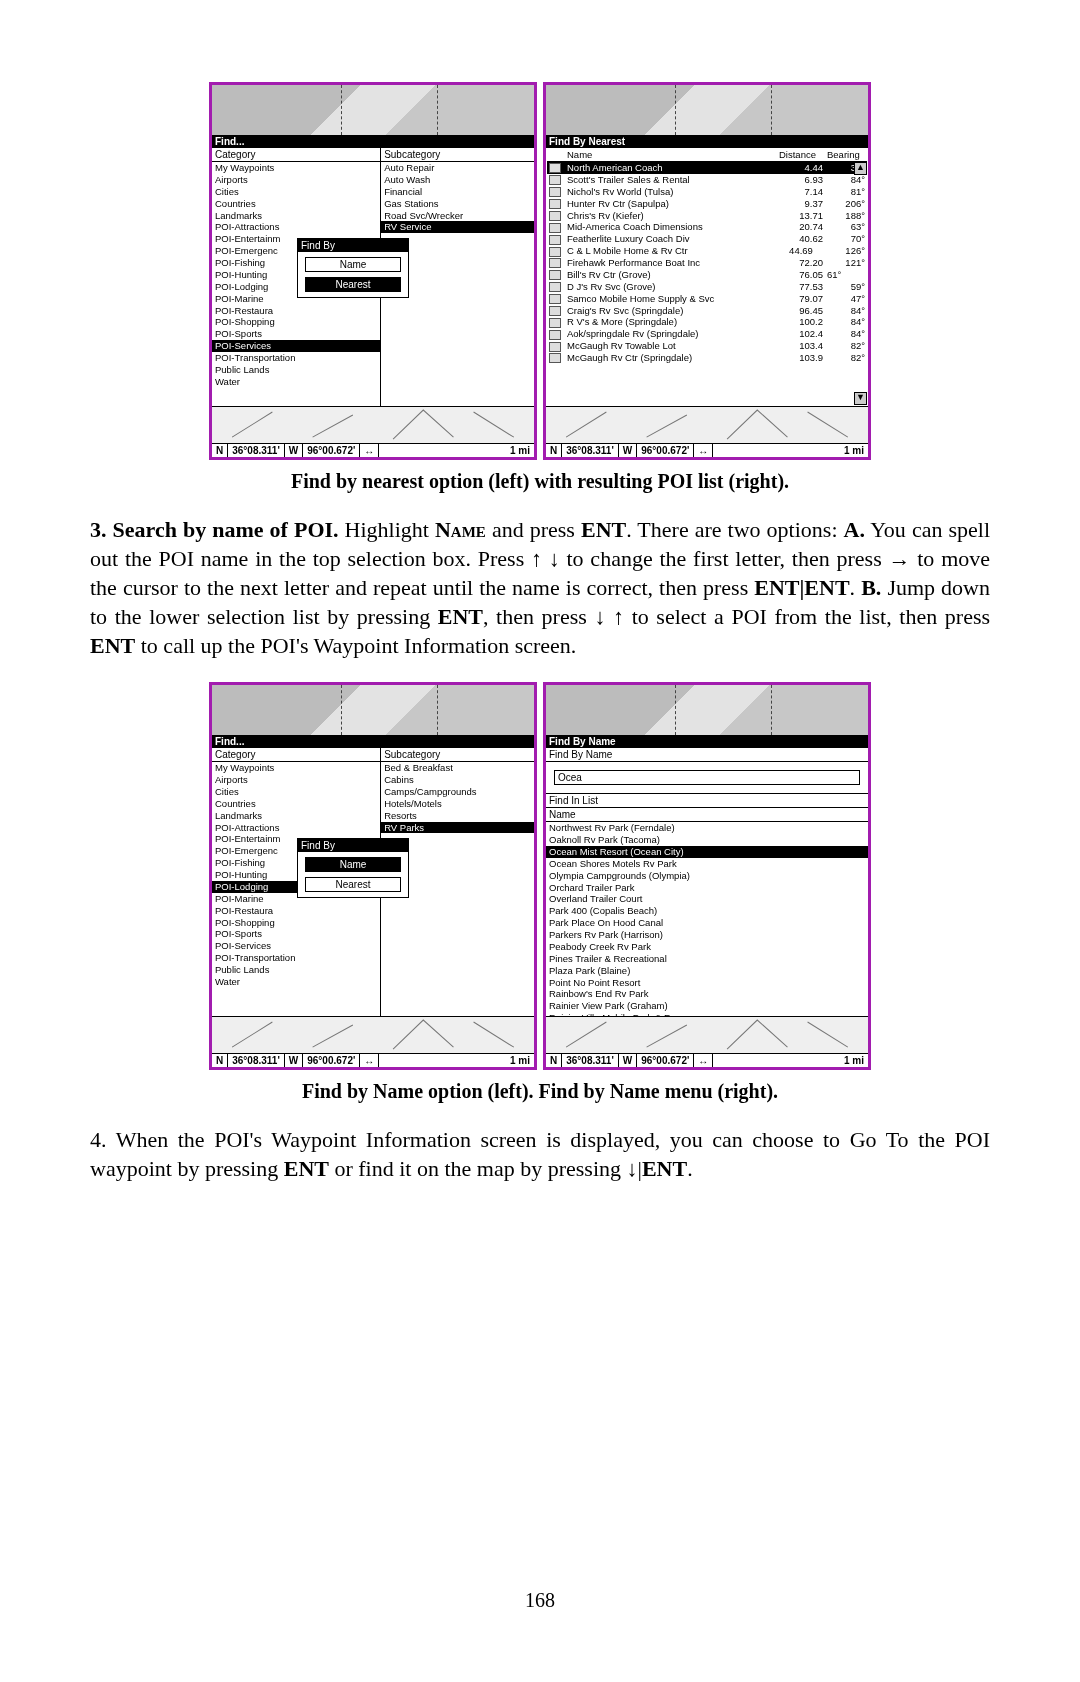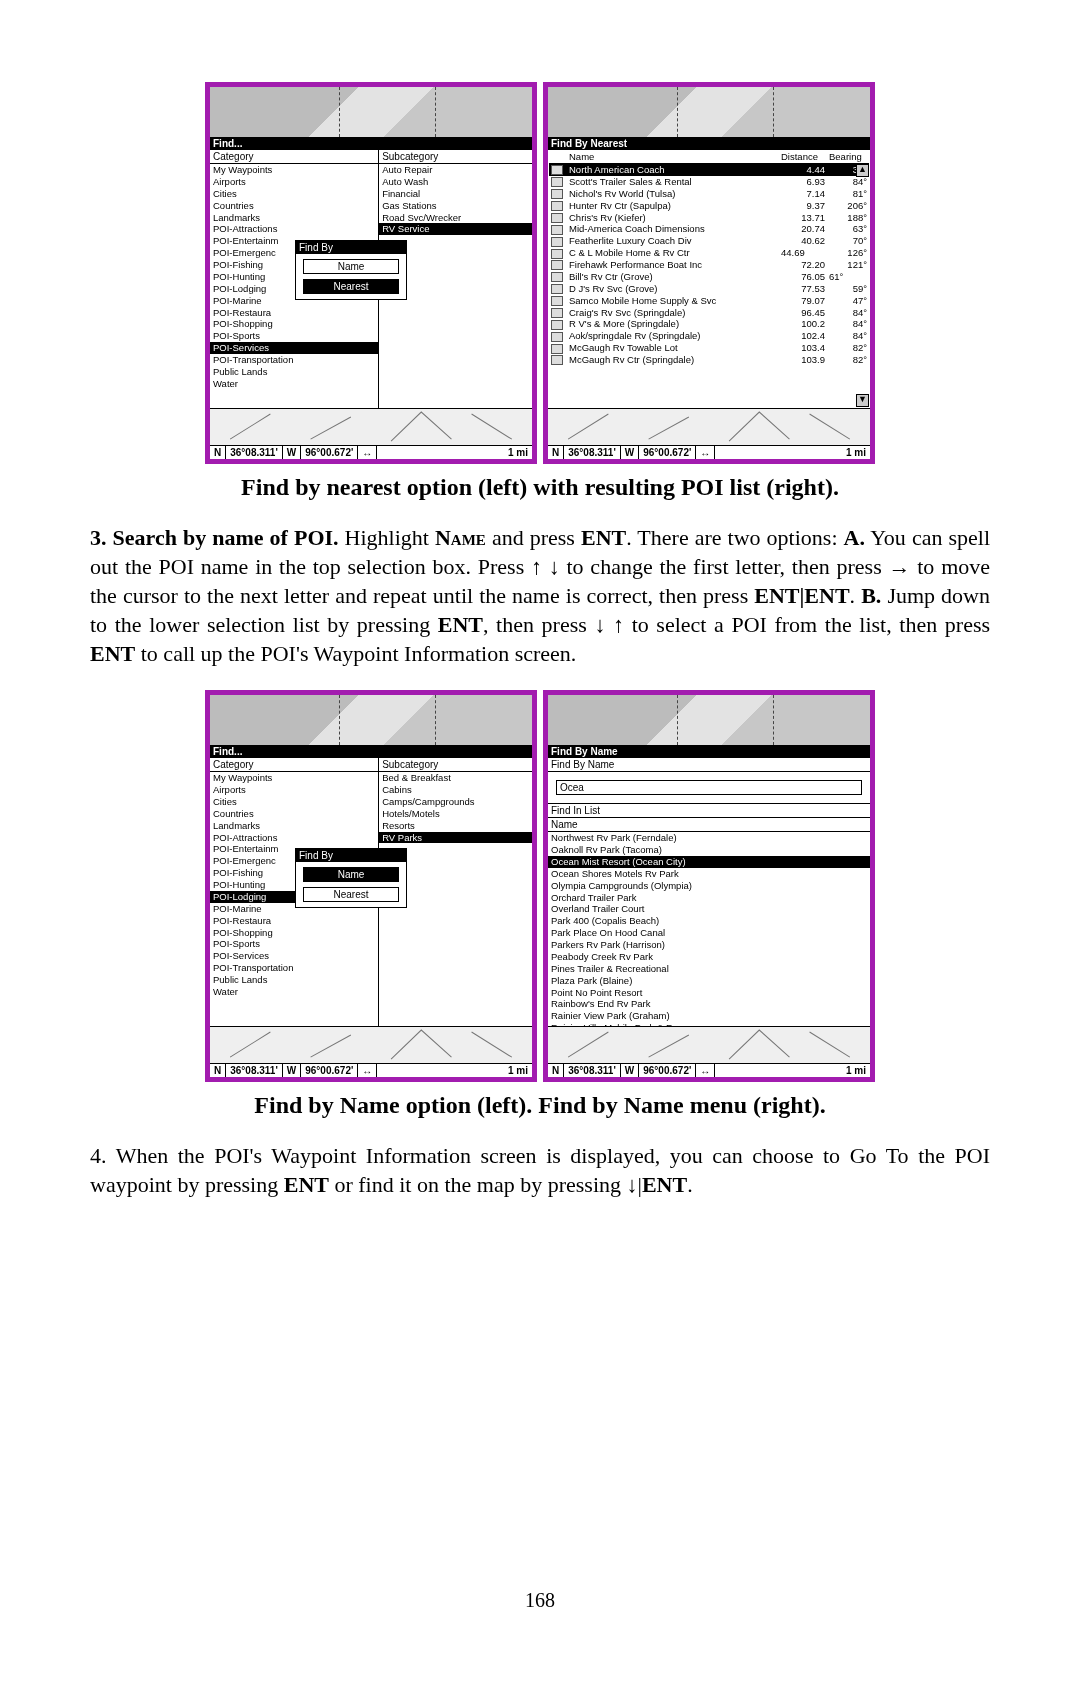--- a/index.html
+++ b/index.html
@@ -1,18 +1,18 @@
 <!DOCTYPE html>
 <html><head>
 <meta charset="utf-8">
 <style>
   html,body{margin:0;padding:0;background:#fff;font-family:Georgia,'Times New Roman',serif;color:#000}
   .page{width:1080px;height:1682px;margin:0 auto;position:relative;box-sizing:border-box;padding:82px 90px 0 90px}
   .fig-row{display:flex;justify-content:center;gap:6px}
-  .gps{width:322px;border:5px solid #a21caf;font-family:Arial,Helvetica,sans-serif;font-size:10px;background:#fff}
+  .gps{width:322px;border:3px solid #a21caf;font-family:Arial,Helvetica,sans-serif;font-size:10px;background:#fff}
   .gps .map-top{height:50px;background:linear-gradient(135deg,#bcbcbc 0 40%,#e3e3e3 40% 60%,#c7c7c7 60% 100%);position:relative;overflow:hidden}
   .gps .map-top::before,.gps .map-top::after{content:"";position:absolute;top:0;bottom:0;border-left:1px dashed #444}
   .gps .map-top::before{left:40%}
   .gps .map-top::after{left:70%}
   .gps .titlebar{background:#000;color:#fff;font-weight:bold;padding:1px 3px;font-size:10px}
   .cols{display:flex}
   .col{flex:1;border-right:1px solid #000}
   .col:last-child{border-right:none}
   .colhead{border-bottom:1px solid #000;padding:1px 3px;font-size:10px}
   .list{padding:0}
@@ -27,21 +27,21 @@
   .poi-table{width:100%;border-collapse:collapse;font-size:9.5px}
   .poi-table th{text-align:left;font-weight:normal;border-bottom:1px solid #000;padding:1px 2px}
   .poi-table td{padding:0 2px;line-height:1.25;white-space:nowrap}
   .poi-table tr.sel td{background:#000;color:#fff}
   .ic{display:inline-block;width:10px;height:8px;border:1px solid #555;margin-right:2px;vertical-align:middle;background:#ddd}
   .map-bottom{height:36px;background:#efefef;border-top:1px solid #000;position:relative;overflow:hidden}
   .map-bottom svg{position:absolute;inset:0}
   .statusbar{border-top:1px solid #000;display:flex;font-size:10px;font-weight:bold}
   .statusbar span{padding:1px 4px;border-right:1px solid #000}
   .statusbar span:last-child{border-right:none;margin-left:auto}
-  .caption{text-align:center;font-weight:bold;font-size:24px;font-family:'Century Schoolbook',Georgia,serif;margin:10px 0 14px}
+  .caption{text-align:center;font-weight:bold;font-size:20px;font-family:'Century Schoolbook',Georgia,serif;margin:10px 0 14px}
   .body-text{font-size:22px;line-height:1.32;text-align:justify;font-family:'Century Schoolbook',Georgia,serif}
   .body-text b{font-weight:bold}
   .sc{font-variant:small-caps;font-weight:bold}
   .arrow{font-family:'Segoe UI Symbol','Arial Unicode MS',sans-serif}
   .pagenum{position:absolute;bottom:70px;left:0;right:0;text-align:center;font-size:20px;font-family:'Century Schoolbook',Georgia,serif}
   .findname-box{border:1px solid #000;margin:8px;padding:1px 3px;font-size:10px}
   .scroll-arrow{position:absolute;right:1px;width:11px;height:11px;border:1px solid #000;background:#ccc;font-size:9px;text-align:center;line-height:9px}
 </style>
 </head>
 <body>
@@ -164,21 +164,21 @@
               </tr>
               <tr>
                 <td><span class="ic"></span></td>
                 <td>Featherlite Luxury Coach Div</td>
                 <td style="text-align:right">40.62</td>
                 <td style="text-align:right">70°</td>
               </tr>
               <tr>
                 <td><span class="ic"></span></td>
                 <td>C &amp; L Mobile Home &amp; Rv Ctr</td>
-                <td style="text-align:left">44.69</td>
+                <td style="text-align:center">44.69</td>
                 <td style="text-align:right">126°</td>
               </tr>
               <tr>
                 <td><span class="ic"></span></td>
                 <td>Firehawk Performance Boat Inc</td>
                 <td style="text-align:right">72.20</td>
                 <td style="text-align:right">121°</td>
               </tr>
               <tr>
                 <td><span class="ic"></span></td>

